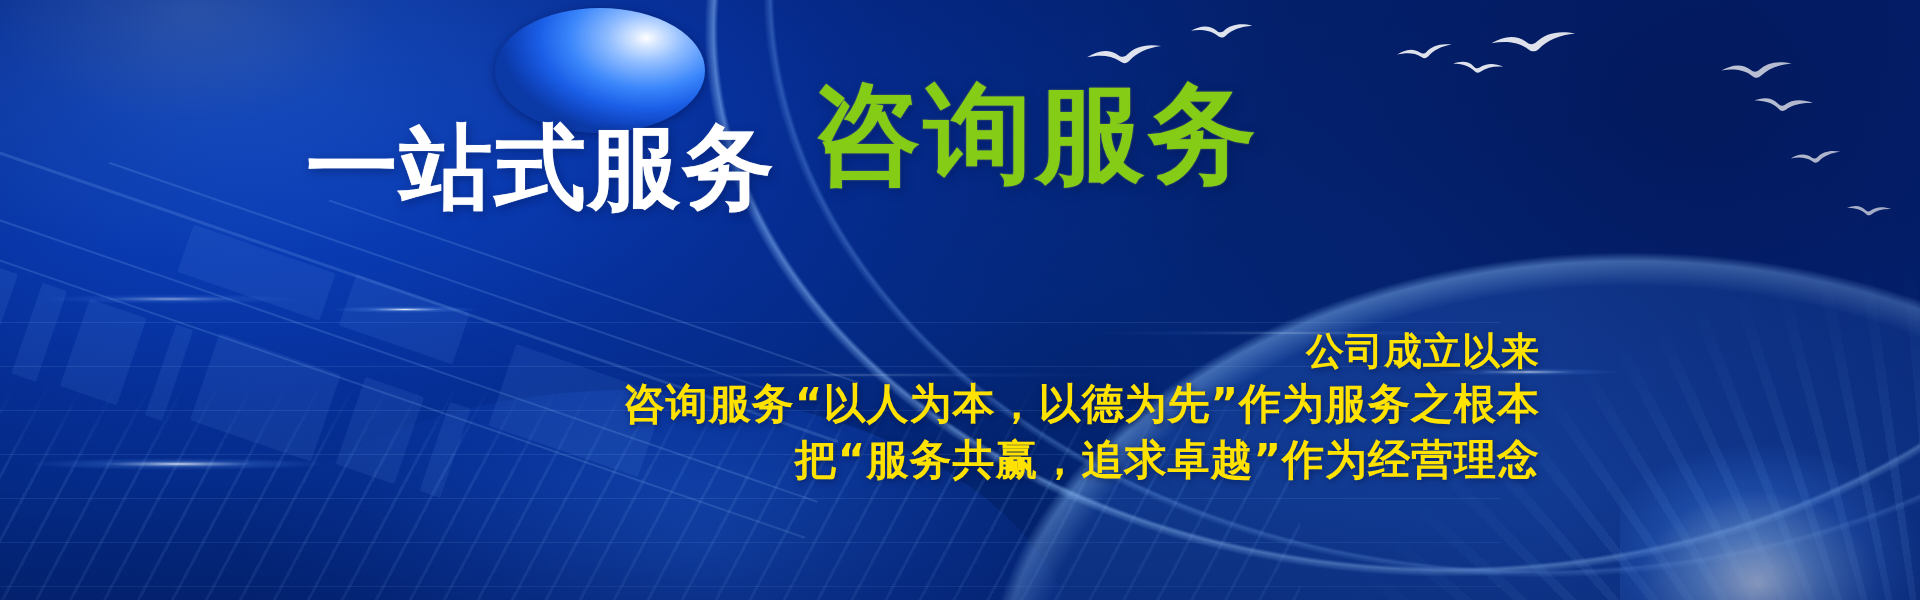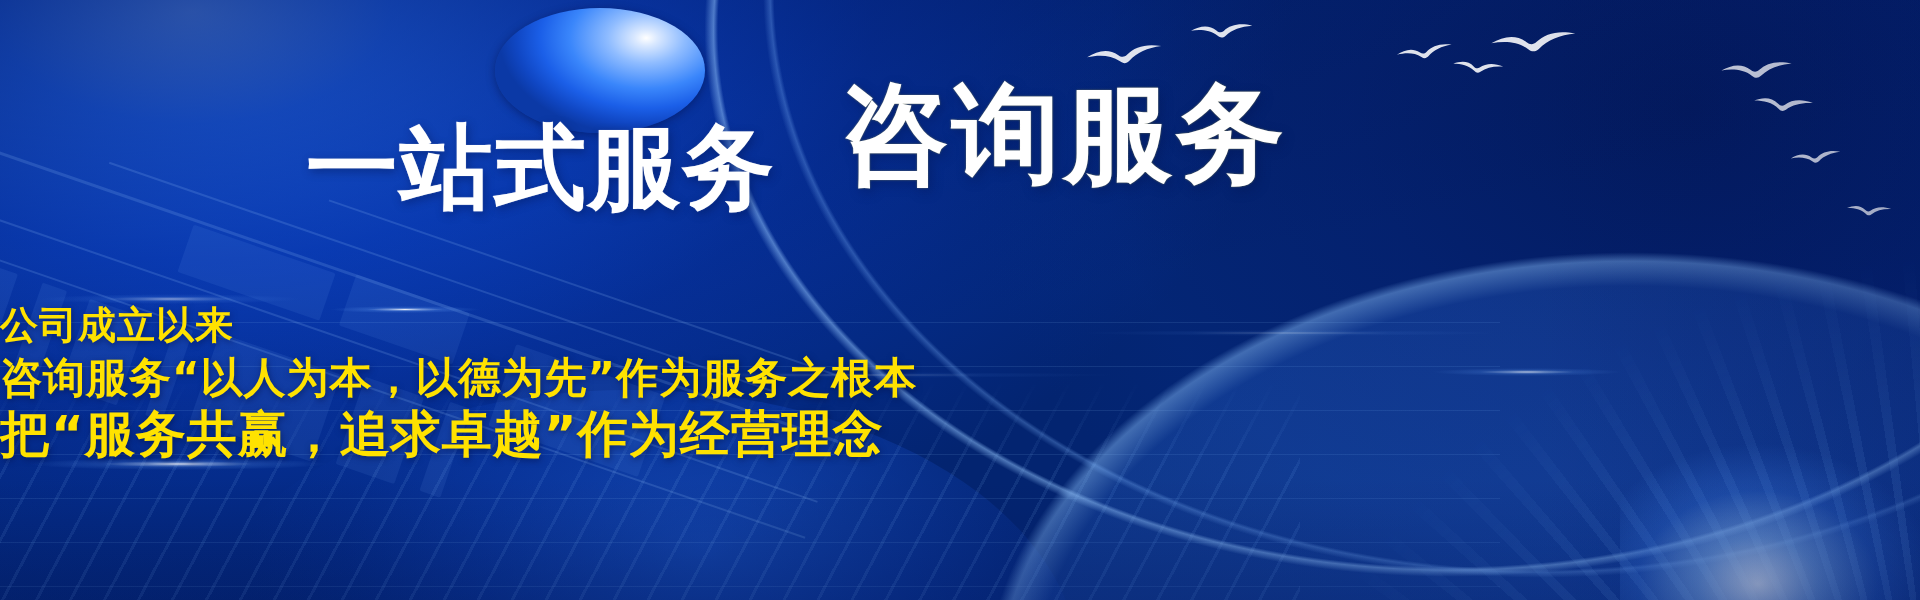--- a/index.html
+++ b/index.html
@@ -212,51 +212,51 @@
     font-weight: 700;
     color: #ffffff;
     letter-spacing: 2px;
     white-space: nowrap;
     text-shadow: 0 0 1px rgba(255,255,255,0.6), 2px 3px 10px rgba(0,20,80,0.45);
     font-family: "DejaVu Sans", "Liberation Sans", sans-serif;
   }
 
   .headline-yellow {
     position: absolute;
-    left: 840px;
+    left: 812px;
     top: 4px;
     font-size: 108px;
     line-height: 1;
     font-weight: 700;
-    color: #ffffff;
+    color: #84cc16;
     letter-spacing: 4px;
     white-space: nowrap;
     text-shadow: 0 0 2px rgba(255,230,60,0.45), 3px 4px 12px rgba(0,20,80,0.40);
     font-family: "DejaVu Sans", "Liberation Sans", sans-serif;
   }
 
   .subtitle {
     position: absolute;
     left: 0;
-    top: 300px;
+    top: 326px;
     width: 1540px;
-    text-align: left;
+    text-align: right;
     pointer-events: none;
   }
   .sub-line {
     color: #ffe200;
     font-weight: 700;
     white-space: nowrap;
     letter-spacing: 1px;
     text-shadow: 1px 2px 6px rgba(0,15,70,0.55);
     font-family: "DejaVu Sans", "Liberation Sans", sans-serif;
   }
   .sub-line.l1 { font-size: 38px; line-height: 50px; }
   .sub-line.l2 { font-size: 42px; line-height: 56px; }
-  .sub-line.l3 { font-size: 50px; line-height: 56px; }
+  .sub-line.l3 { font-size: 42px; line-height: 56px; }
 
   
   .vignette-r {
     position: absolute;
     right: 0; top: 0; bottom: 0;
     width: 380px;
     background: linear-gradient(270deg, rgba(2,22,92,0.30) 0%, rgba(0,0,0,0) 100%);
     pointer-events: none;
   }
   .vignette-b {

